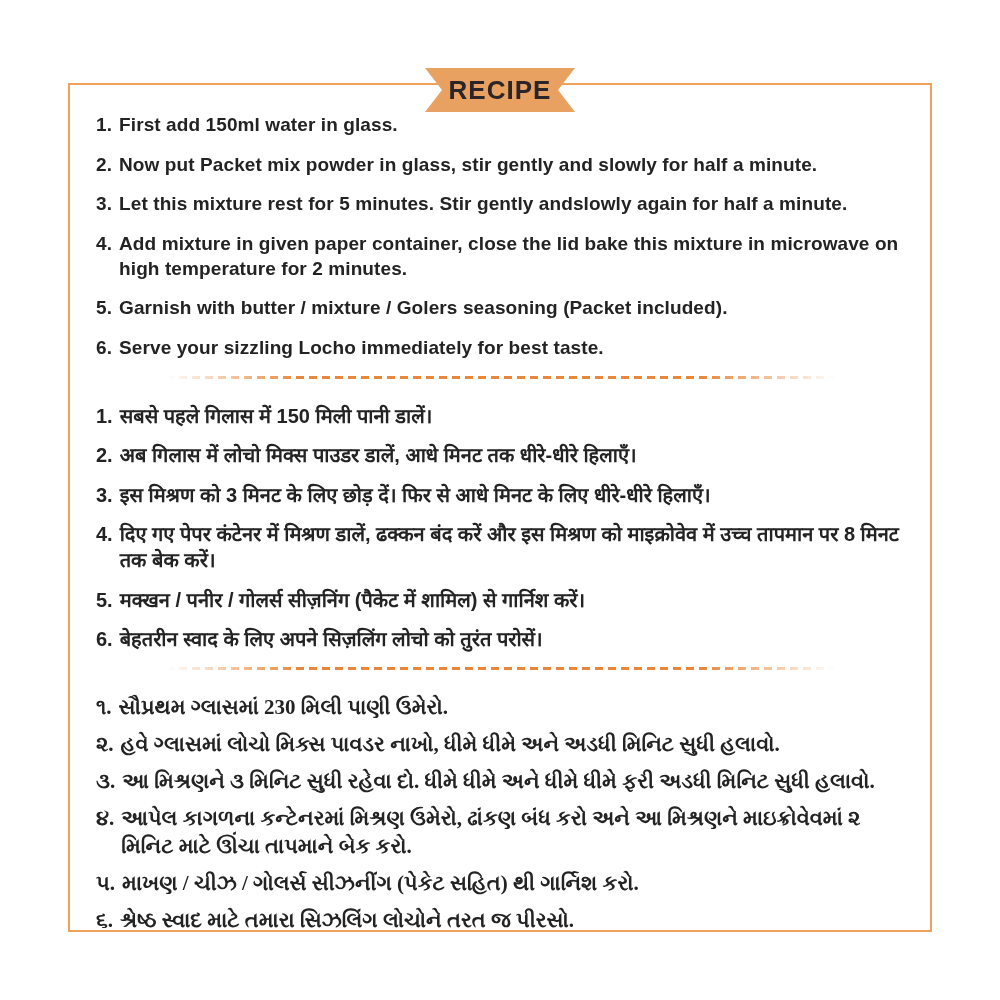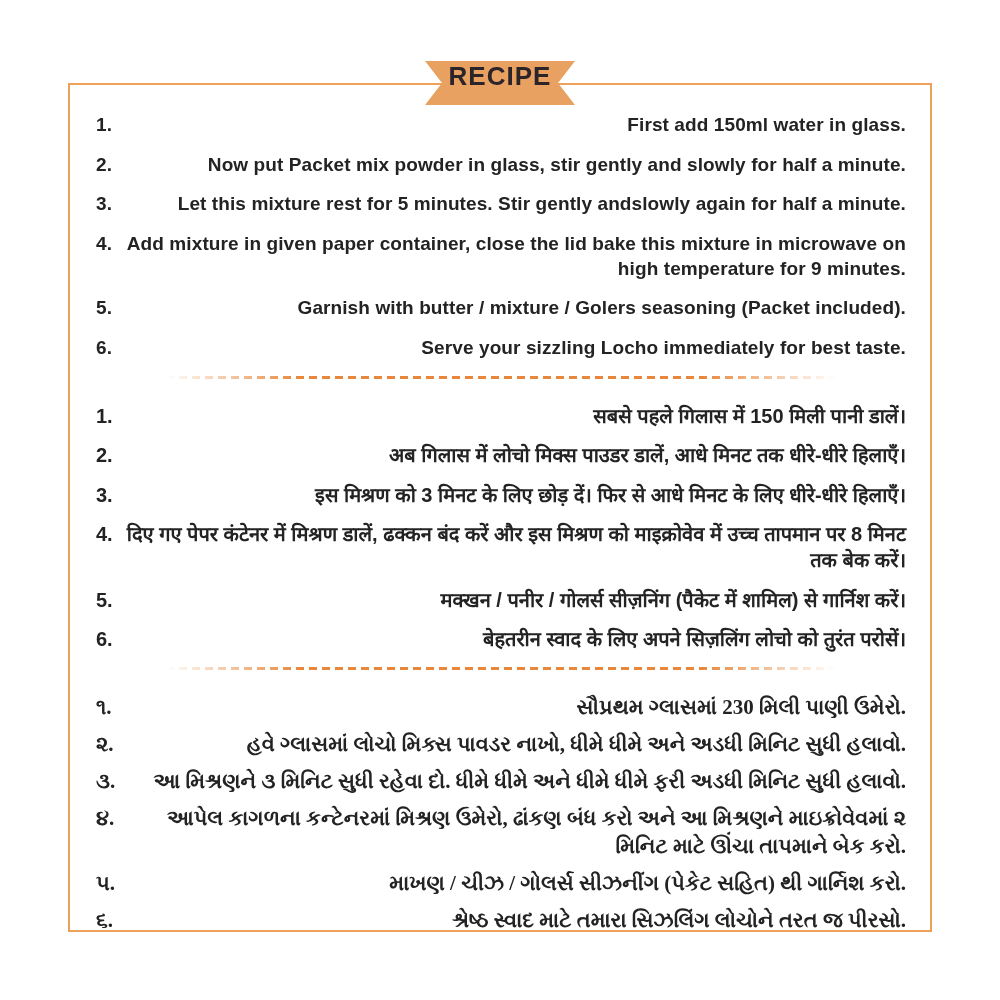--- a/index.html
+++ b/index.html
@@ -8,32 +8,32 @@
   }
   *{margin:0;padding:0;box-sizing:border-box;}
   html,body{width:1000px;height:1000px;background:var(--bg);}
   body{font-family:"Liberation Sans","DejaVu Sans",sans-serif;color:var(--text);position:relative;overflow:hidden;}
 
   .card{
     position:absolute;left:68px;top:83px;width:864px;height:849px;
     border:2px solid var(--border);background:var(--bg);
   }
   .ribbon{
-    position:absolute;left:50%;top:61px;transform:translateX(-50%);
+    position:absolute;left:50%;top:68px;transform:translateX(-50%);
     width:150px;height:44px;background:var(--ribbon);z-index:3;
-    display:flex;justify-content:center;
+    display:flex;align-items:center;justify-content:center;
     clip-path:polygon(0 0,100% 0,calc(100% - 17px) 50%,100% 100%,0 100%,17px 50%);
   }
   .ribbon span{
     font-size:26px;font-weight:bold;letter-spacing:1px;color:var(--title);
   }
   .content{padding:28px 24px 0 26px;}
   .item{display:flex;gap:7px;align-items:flex-start;}
   .num{flex:0 0 auto;}
-  .txt{flex:1 1 auto;text-align:right;}
+  .txt{flex:1 1 auto;}
 
   .section-en .item{font-size:19px;font-weight:600;line-height:1.3;margin-bottom:15px;letter-spacing:.1px;}
   .section-hi .item{font-size:20px;font-weight:600;line-height:1.32;margin-bottom:13px;}
   .section-gu .item{font-family:"Liberation Serif","DejaVu Serif",serif;font-size:21px;font-weight:600;line-height:1.3;margin-bottom:10px;}
 
   .divider{
     height:3px;margin:14px 70px 24px 70px;
     background:repeating-linear-gradient(90deg,var(--dash) 0 8px,transparent 8px 13px);
     -webkit-mask-image:linear-gradient(90deg,transparent 0,#000 20%,#000 80%,transparent 100%);
     mask-image:linear-gradient(90deg,transparent 0,#000 20%,#000 80%,transparent 100%);
@@ -57,21 +57,21 @@
       <div class="item">
         <span class="num">2.</span>
         <span class="txt">Now put Packet mix powder in glass, stir gently and slowly for half a minute.</span>
       </div>
       <div class="item">
         <span class="num">3.</span>
         <span class="txt">Let this mixture rest for 5 minutes. Stir gently andslowly again for half a minute.</span>
       </div>
       <div class="item">
         <span class="num">4.</span>
-        <span class="txt">Add mixture in given paper container, close the lid bake this mixture in microwave on high temperature for 9 minutes.</span>
+        <span class="txt">Add mixture in given paper container, close the lid bake this mixture in microwave on high temperature for 2 minutes.</span>
       </div>
       <div class="item">
         <span class="num">5.</span>
         <span class="txt">Garnish with butter / mixture / Golers seasoning (Packet included).</span>
       </div>
       <div class="item">
         <span class="num">6.</span>
         <span class="txt">Serve your sizzling Locho immediately for best taste.</span>
       </div>
     </section>

